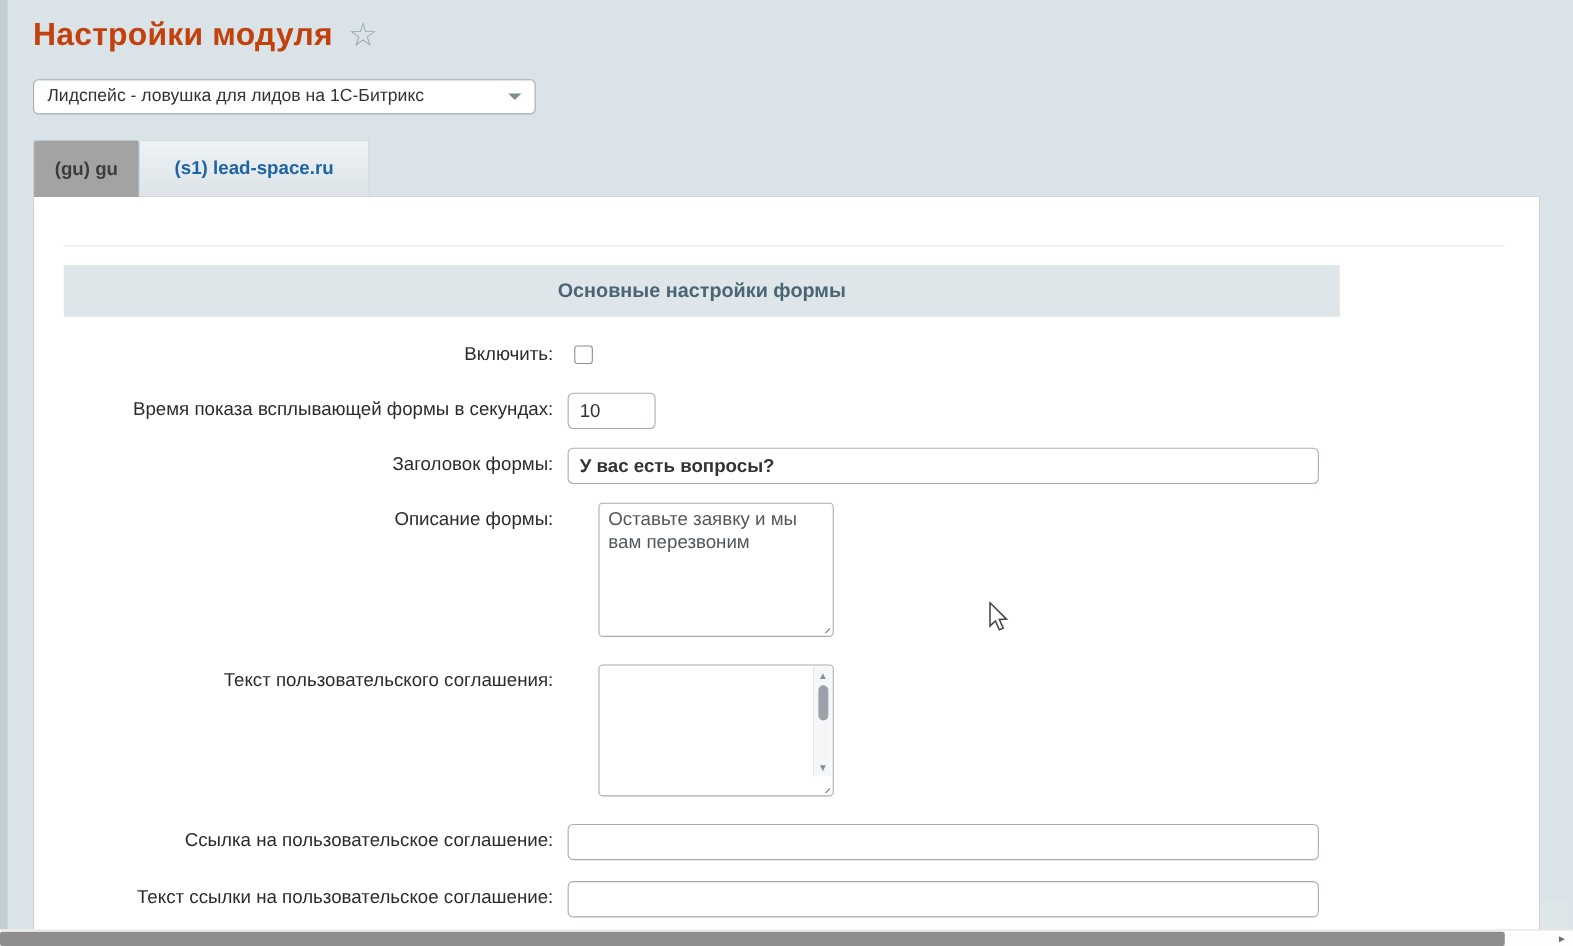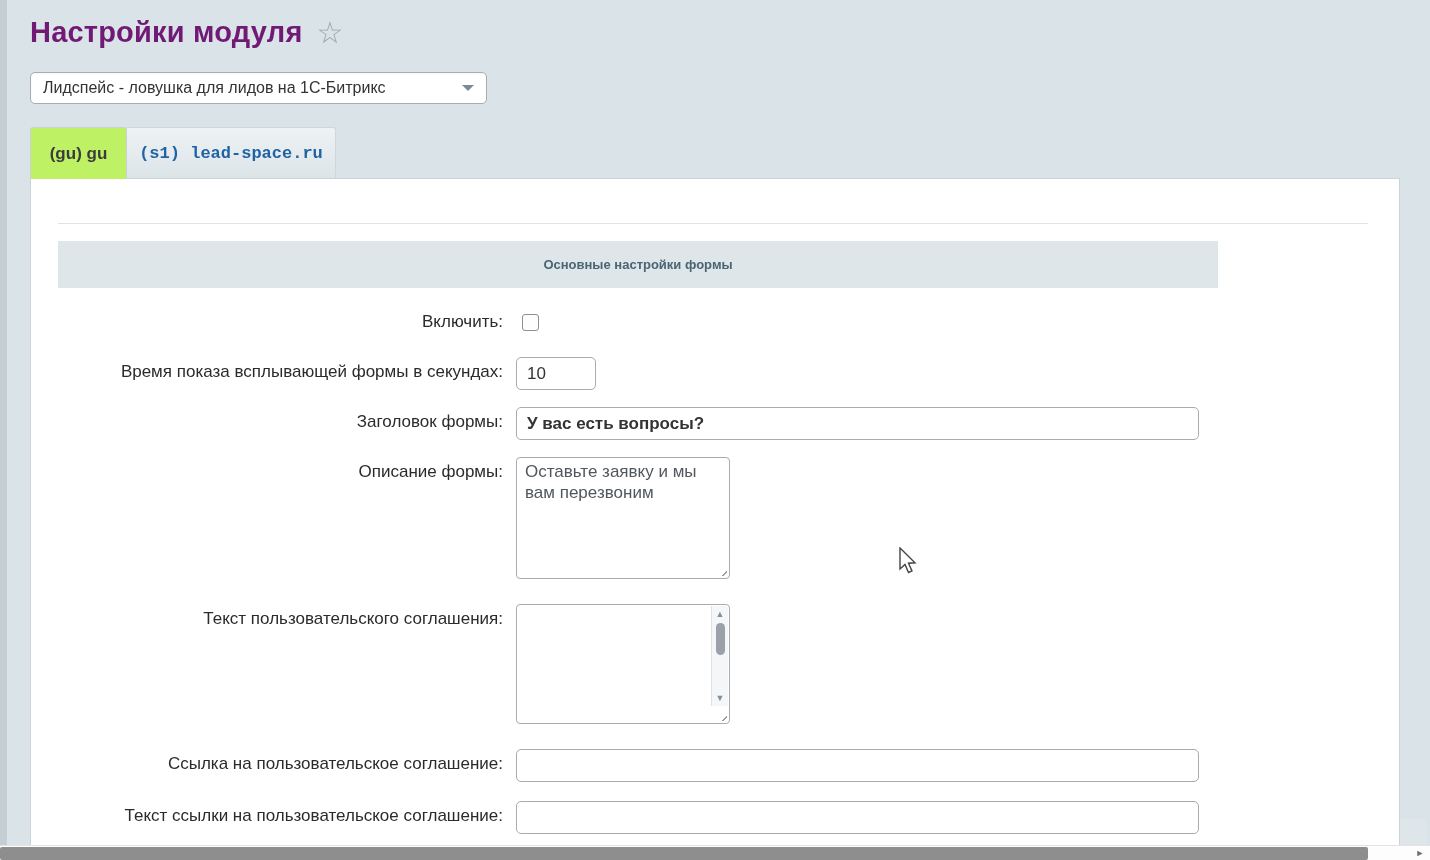--- a/index.html
+++ b/index.html
@@ -12,21 +12,21 @@
   }
   .left-strip {
     position: absolute; left: 0; top: 0; width: 7px; height: 845px;
     background: #c3ced5;
   }
   
   .page-header {
     position: absolute; left: 30px; top: 16px; display: flex; align-items: flex-start;
   }
   .page-title {
-    font-size: 29px; font-weight: bold; color: #701a75; letter-spacing: 0.2px;
+    font-size: 29px; font-weight: bold; color: #c2410c; letter-spacing: 0.2px;
   }
   .fav-star {
     font-size: 30px; color: #9aa6ae; margin-left: 14px; line-height: 34px; cursor: pointer;
   }
   .module-select {
     position: absolute; left: 30px; top: 72px; width: 457px; height: 32px;
     background: #ffffff; border: 1px solid #a5adb2; border-radius: 5px;
     display: flex; align-items: center; padding: 0 12px;
     font-size: 16px; color: #333; cursor: pointer;
     box-shadow: inset 0 1px 2px rgba(0,0,0,0.04);
@@ -38,45 +38,45 @@
   }
   
   .tabs {
     position: absolute; left: 30px; top: 127px; height: 51px; display: flex; z-index: 3;
   }
   .tab {
     height: 51px; display: flex; align-items: center; justify-content: center;
     font-size: 17px; font-weight: bold; cursor: pointer;
   }
   .tab.active {
-    width: 97px; background: #bef264;
+    width: 97px; background: #a3a3a3;
     border: 1px solid #c9d2d7; border-bottom: none;
     border-radius: 3px 3px 0 0; color: #3c3c3c; height: 52px;
   }
   .tab.inactive {
     width: 209px;
     background: linear-gradient(#eef2f4, #dce4e8);
     border: 1px solid #cfd7db; border-left: none; border-bottom: none;
-    border-radius: 0 3px 0 0; color: #1e63a4; height: 51px; font-family: Liberation Mono, monospace;
+    border-radius: 0 3px 0 0; color: #1e63a4; height: 51px;
   }
   
   .panel {
     position: absolute; left: 30px; top: 178px; width: 1370px; height: 667px;
     background: #ffffff; border: 1px solid #ccd4d8; border-bottom: none; z-index: 2;
   }
   .panel-hr { margin: 44px 31px 0 27px; border-top: 1px solid #e3e3e3; }
   .section-header {
     margin: 17px 181px 0 27px; height: 47px; line-height: 47px;
     background: #dee6ea; text-align: center;
-    font-size: 13px; font-weight: bold; color: #4a6573;
+    font-size: 18px; font-weight: bold; color: #4a6573;
   }
   
   .form { margin-top: 19px; }
   .form-row { display: flex; align-items: flex-start; margin-bottom: 17px; min-height: 33px; }
-  .form-row.gap-lg { margin-bottom: 25px; }
+  .form-row.gap-lg { margin-bottom: 25px; gap: 28px; }
   .form-row.gap-sm { margin-bottom: 19px; }
   .f-label {
     width: 485px; text-align: right; padding-right: 13px; padding-top: 5px;
     font-size: 17px; color: #2b2b2b; flex: none;
   }
   .cb {
     appearance: none; -webkit-appearance: none;
     width: 17px; height: 17px; margin-top: 7px; margin-left: 6px;
     border: 1px solid #8f8f8f; border-radius: 3px; background: #fdfdfd; cursor: pointer;
   }

